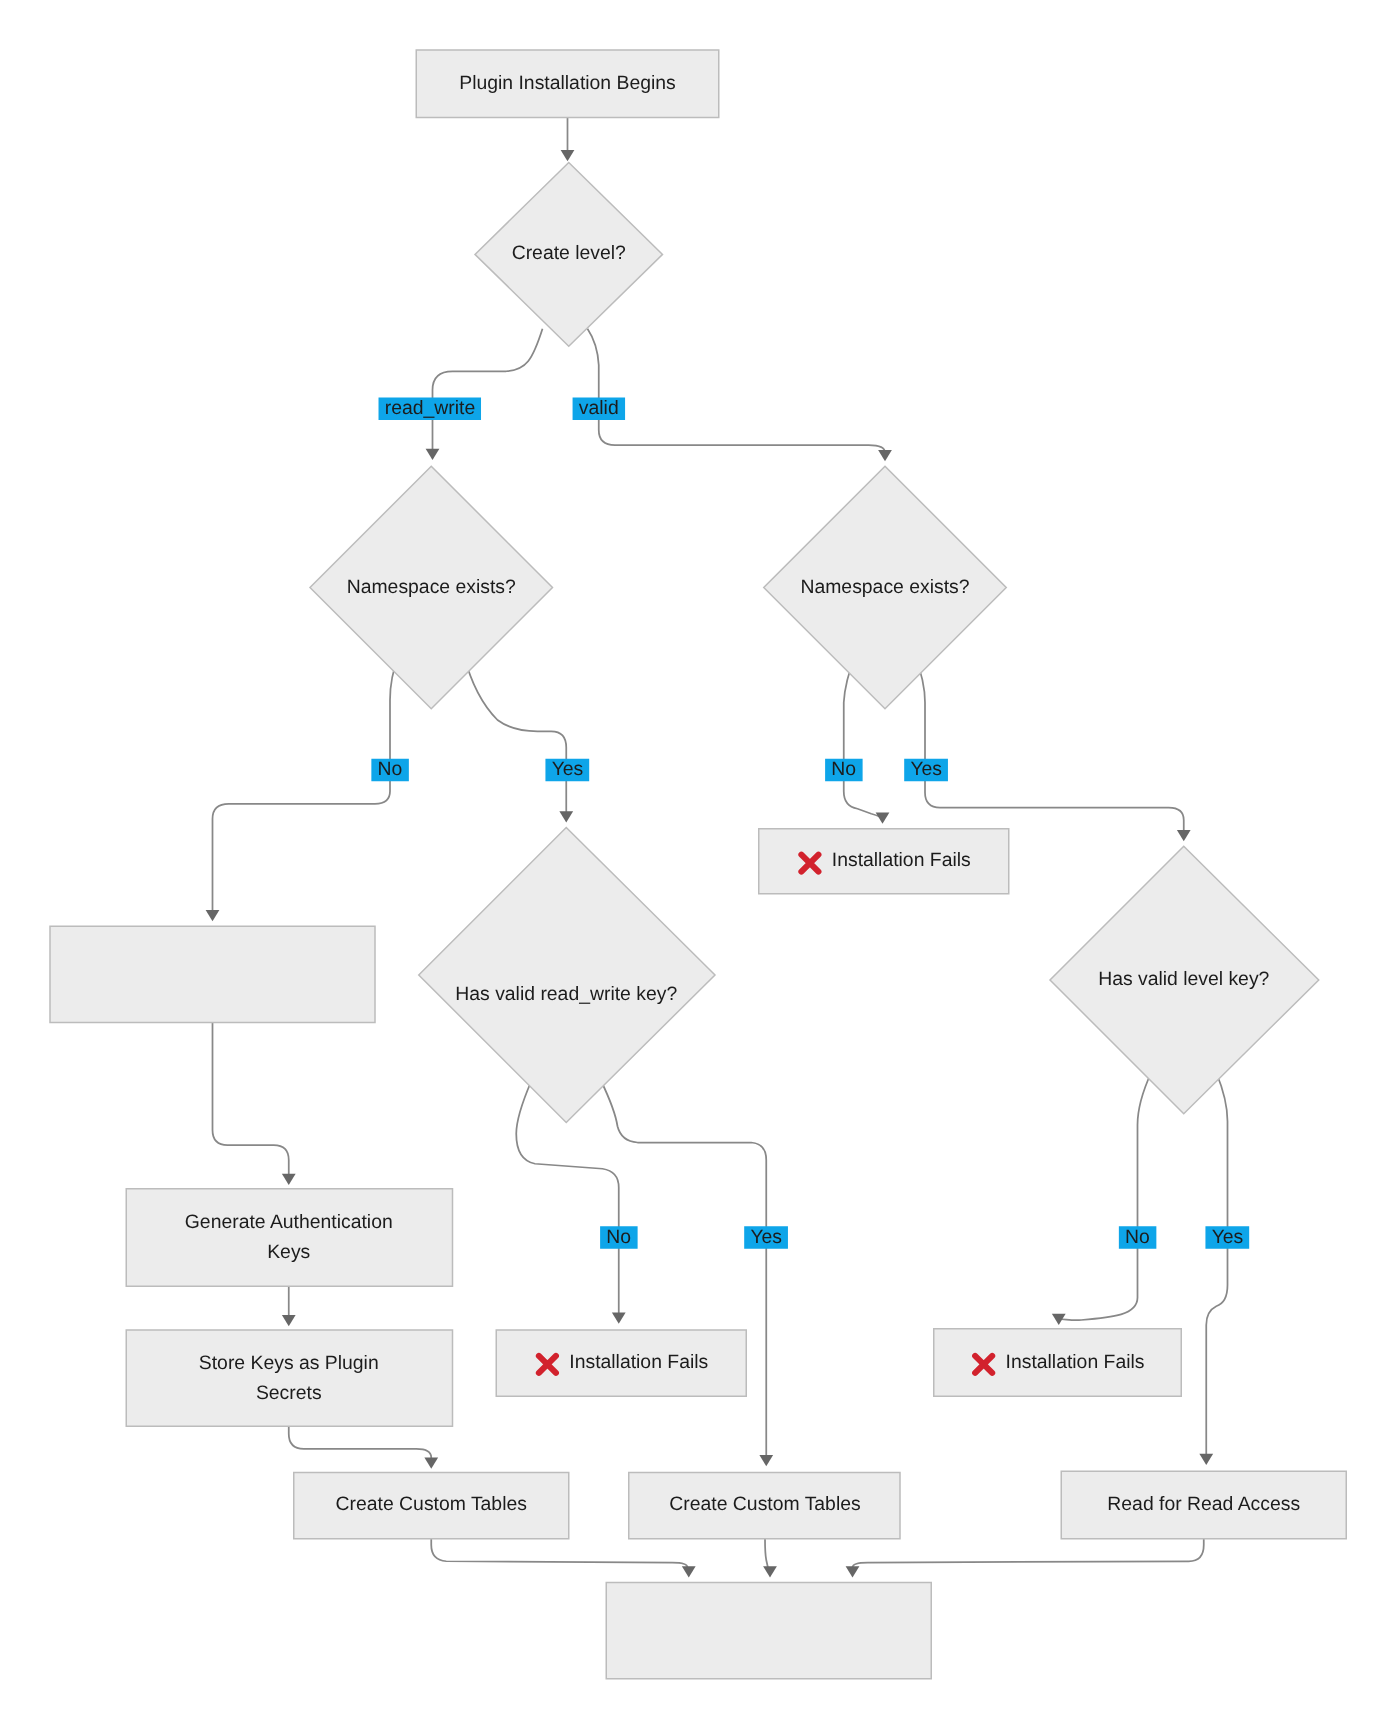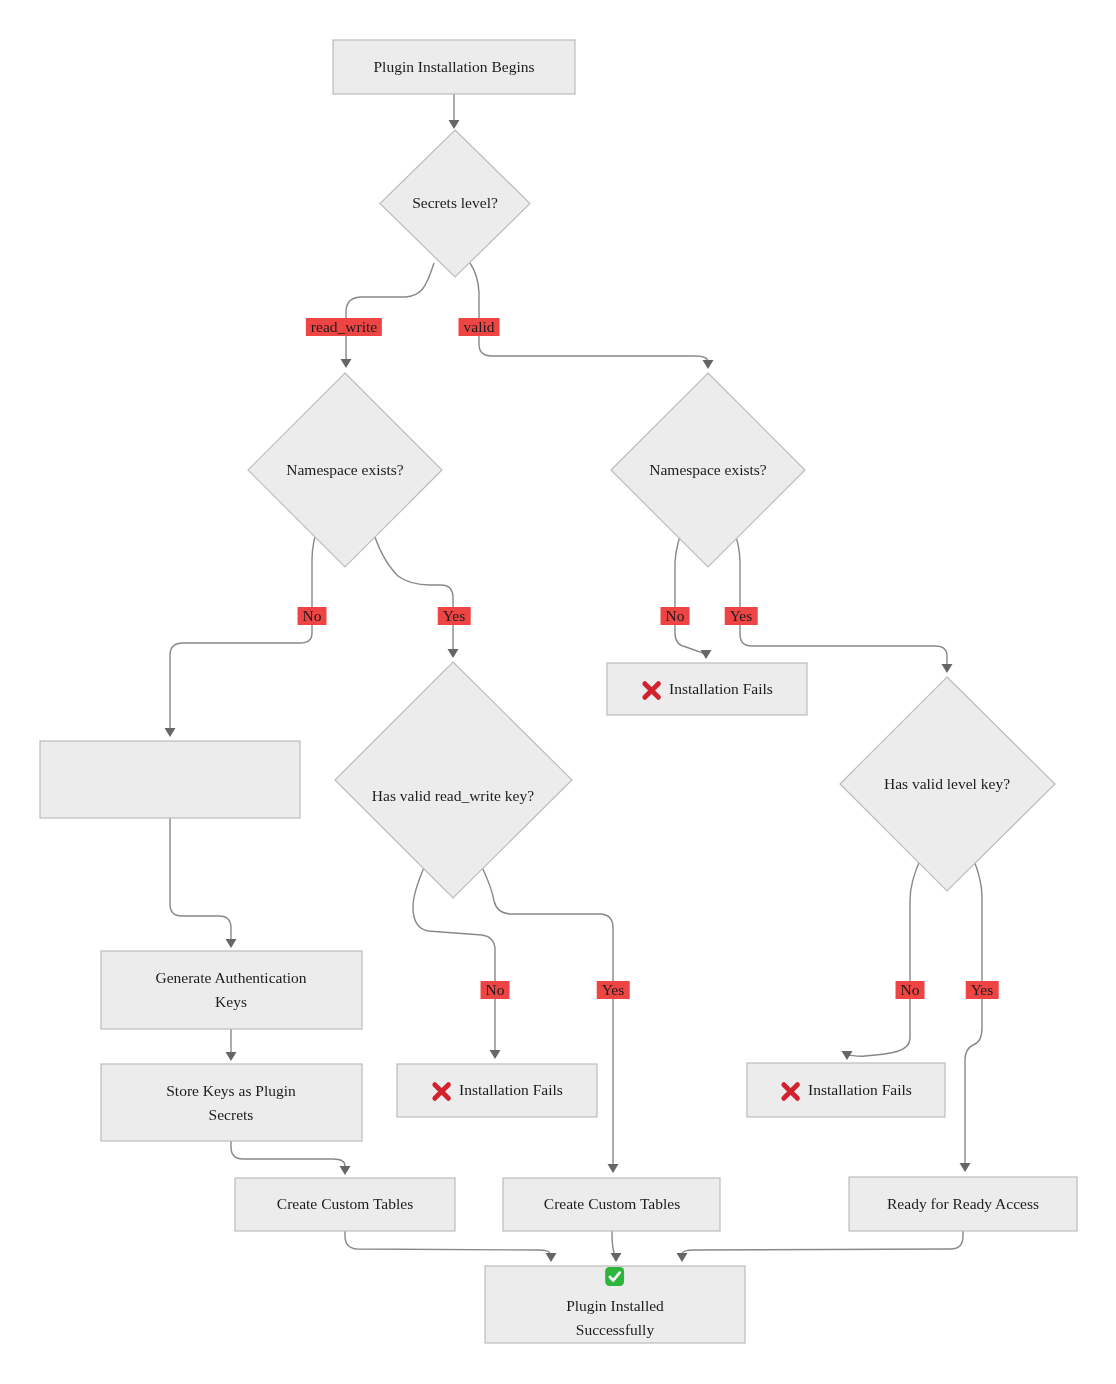--- a/index.html
+++ b/index.html
@@ -1,20 +1,20 @@
 <!DOCTYPE html>
 <html style="--node-fill: #ececec; --node-border: #bcbcbc; --edge: #888888; --arrow: #666666; --fail-red: #d2222d; --success-green: #2eb53c;"><head>
 <meta charset="utf-8">
 <style>
   html,body{margin:0;padding:0;background:#ffffff;}
   .canvas{
     position:relative;
     width:1116px;height:1384px;
     background:#ffffff;
-    font-family:Liberation Serif, serif;
+    font-family:Liberation Sans, sans-serif;
     color:#1c1c1c;
     overflow:hidden;
   }
   svg.flow{position:absolute;left:0;top:0;}
   .edge{fill:none;stroke:var(--edge,#888);stroke-width:1.4px;}
   .arrow{fill:var(--arrow,#666);}
   .node-rect{fill:var(--node-fill,#ececec);stroke:var(--node-border,#bcbcbc);stroke-width:1.2px;}
   .node-diamond{fill:var(--node-fill,#ececec);stroke:var(--node-border,#b3b3b3);stroke-width:1.2px;}
   .nlabel{
     position:absolute;
@@ -24,21 +24,21 @@
     text-align:center;
     white-space:nowrap;
     color:#1c1c1c;
   }
   .nlabel.two span{display:block;}
   .rowline{display:flex;align-items:flex-end;justify-content:center;gap:7px;}
   .elabel{
     position:absolute;
     transform:translate(-50%,-50%);
     font-size:15.5px;
-    background:#ef4444;
+    background:#0ea5e9;
     padding:0 5px;
     white-space:nowrap;
     color:#1c1c1c;
   }
   .xicon{width:21px;height:21px;flex:0 0 auto;}
   .xicon path{stroke:var(--fail-red,#d2222d);stroke-width:4.6;stroke-linecap:round;fill:none;}
   .checkicon{width:21px;height:21px;flex:0 0 auto;}
   .checkicon rect{fill:var(--success-green,#2eb53c);}
   .checkicon polyline{fill:none;stroke:#ffffff;stroke-width:2.6;stroke-linecap:round;stroke-linejoin:round;}
 </style>
@@ -100,21 +100,21 @@
     <rect class="node-rect" x="485" y="1266" width="260" height="77"></rect>
 
     <polygon class="node-diamond" points="455,130 530,203.5 455,277 380,203.5"></polygon>
     <polygon class="node-diamond" points="345,373 442,470 345,567 248,470"></polygon>
     <polygon class="node-diamond" points="708,373 805,470 708,567 611,470"></polygon>
     <polygon class="node-diamond" points="453,662 572,780 453,898 335,780"></polygon>
     <polygon class="node-diamond" points="947,677 1055,784 947,891 840,784"></polygon>
   </svg>
 
   <div class="nlabel" style="left:454px;top:67px;">Plugin Installation Begins</div>
-  <div class="nlabel" style="left:455px;top:203px;">Secrets level?</div>
+  <div class="nlabel" style="left:455px;top:203px;">Create level?</div>
   <div class="nlabel" style="left:345px;top:470px;">Namespace exists?</div>
   <div class="nlabel" style="left:708px;top:470px;">Namespace exists?</div>
 
 
   <div class="nlabel" style="left:453px;top:796px;">Has valid read_write key?</div>
 
   <div class="nlabel rowline" style="left:707px;top:689px;">
     <svg class="xicon" viewBox="0 0 20 20">
         <path d="M3.5,3.5 L16.5,16.5 M16.5,3.5 L3.5,16.5"></path>
       </svg>
@@ -142,32 +142,22 @@
 
   <div class="nlabel rowline" style="left:846px;top:1090px;">
     <svg class="xicon" viewBox="0 0 20 20">
         <path d="M3.5,3.5 L16.5,16.5 M16.5,3.5 L3.5,16.5"></path>
       </svg>
     <span>Installation Fails</span>
   </div>
 
   <div class="nlabel" style="left:345px;top:1204px;">Create Custom Tables</div>
   <div class="nlabel" style="left:612px;top:1204px;">Create Custom Tables</div>
-  <div class="nlabel" style="left:963px;top:1204px;">Ready for Ready Access</div>
+  <div class="nlabel" style="left:963px;top:1204px;">Read for Read Access</div>
 
-  <div class="nlabel two" style="left:615px;top:1304px;">
-    <span class="rowline">
-      <svg class="checkicon" viewBox="0 0 20 20">
-        <rect x="1" y="1" width="18" height="18" rx="4"></rect>
-        <polyline points="5.5,10.5 8.7,13.8 14.8,6.3"></polyline>
-      </svg>
-      <span>Plugin Installed</span>
-    </span>
-    <span>Successfully</span>
-  </div>
 
   <div class="elabel" style="left:344px;top:327px;">read_write</div>
   <div class="elabel" style="left:479px;top:327px;">valid</div>
   <div class="elabel" style="left:312px;top:616px;">No</div>
   <div class="elabel" style="left:454px;top:616px;">Yes</div>
   <div class="elabel" style="left:675px;top:616px;">No</div>
   <div class="elabel" style="left:741px;top:616px;">Yes</div>
   <div class="elabel" style="left:495px;top:990px;">No</div>
   <div class="elabel" style="left:613px;top:990px;">Yes</div>
   <div class="elabel" style="left:910px;top:990px;">No</div>

